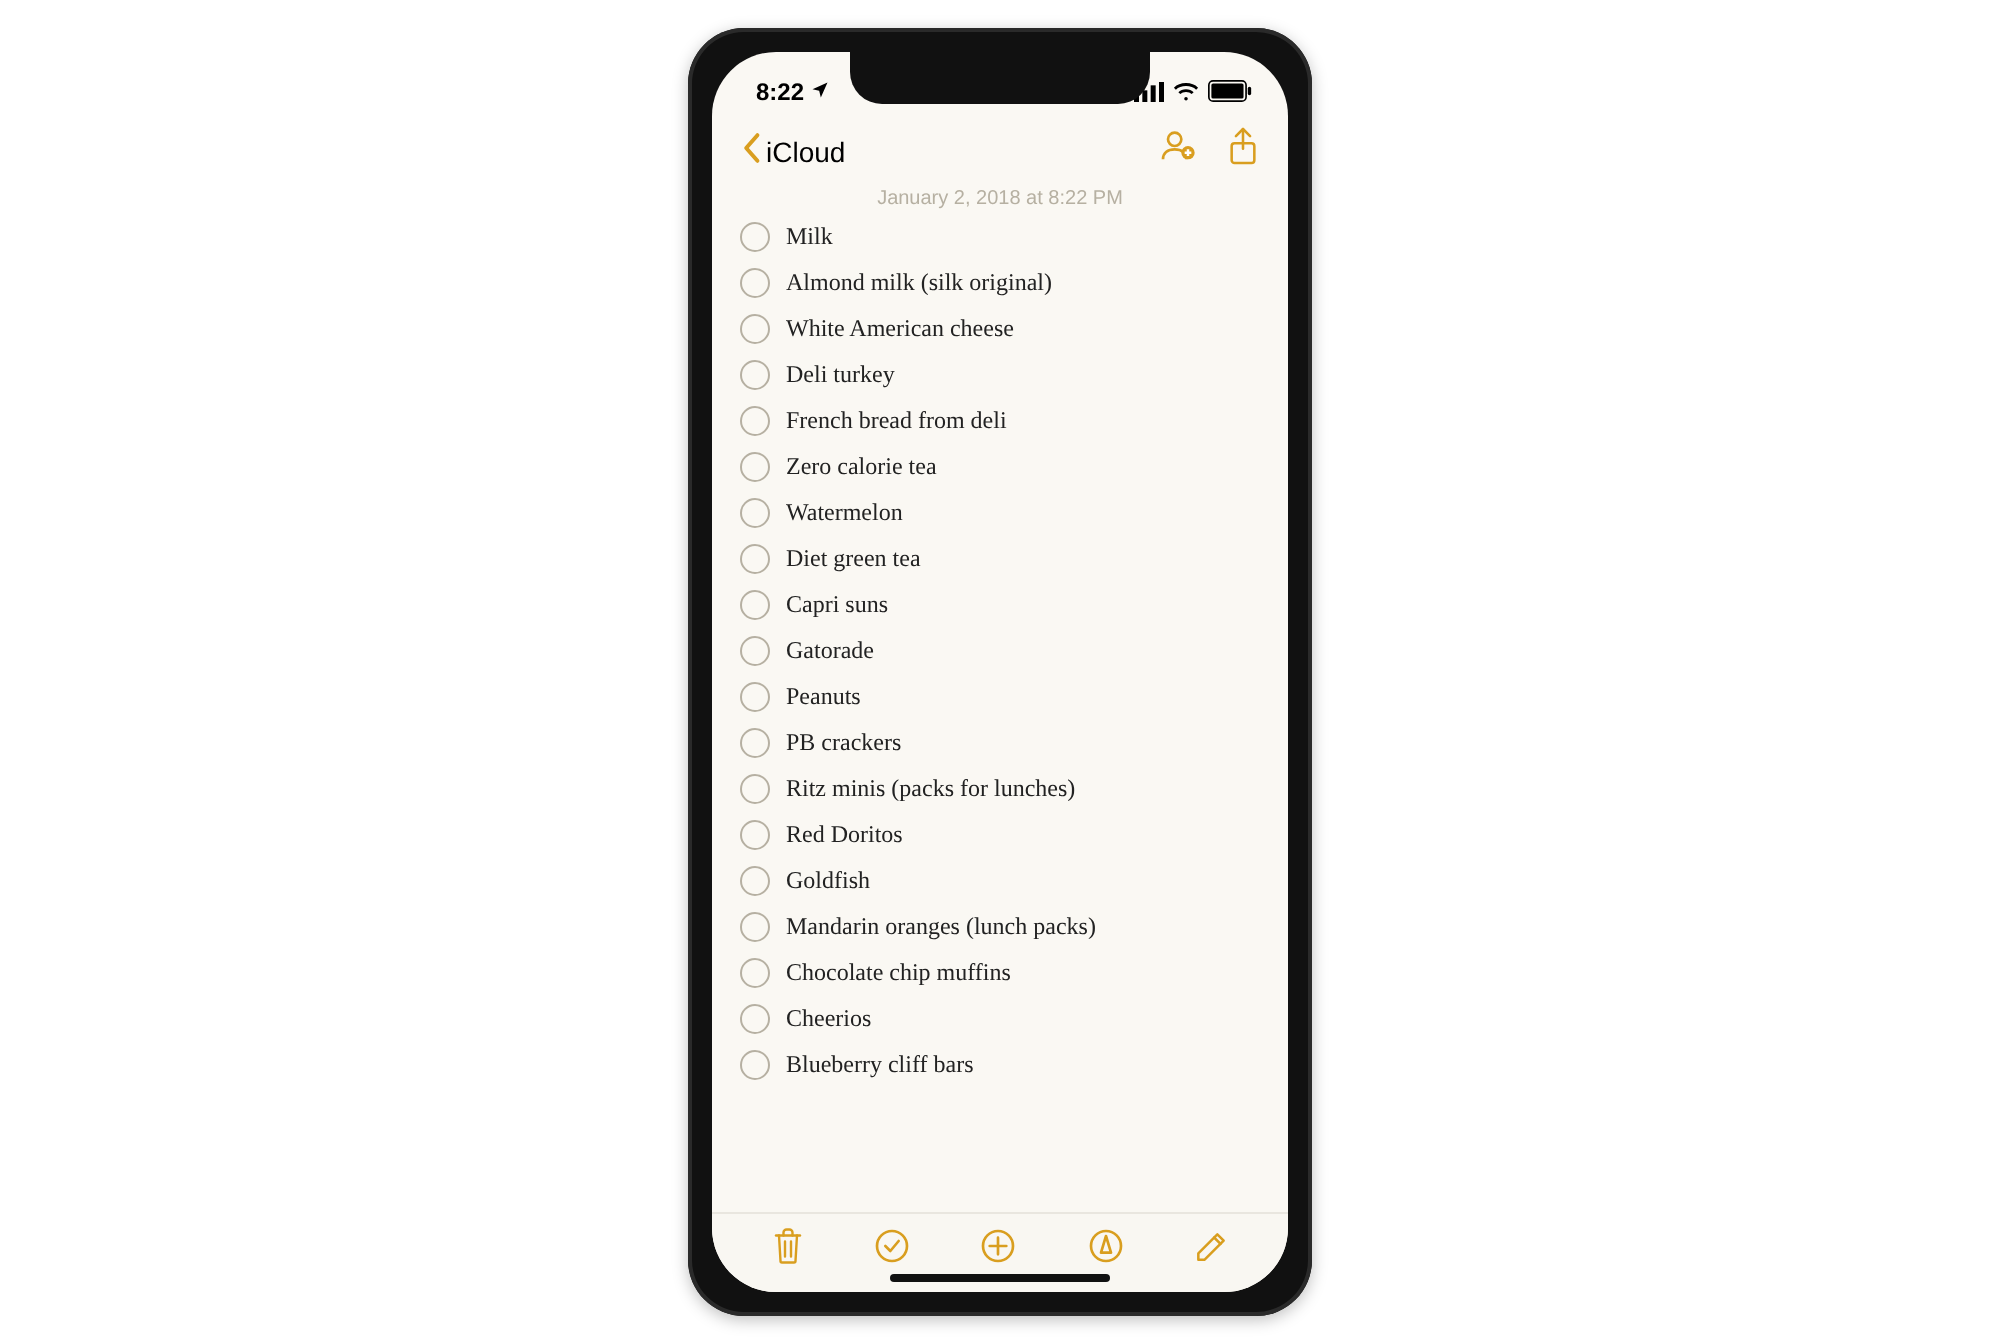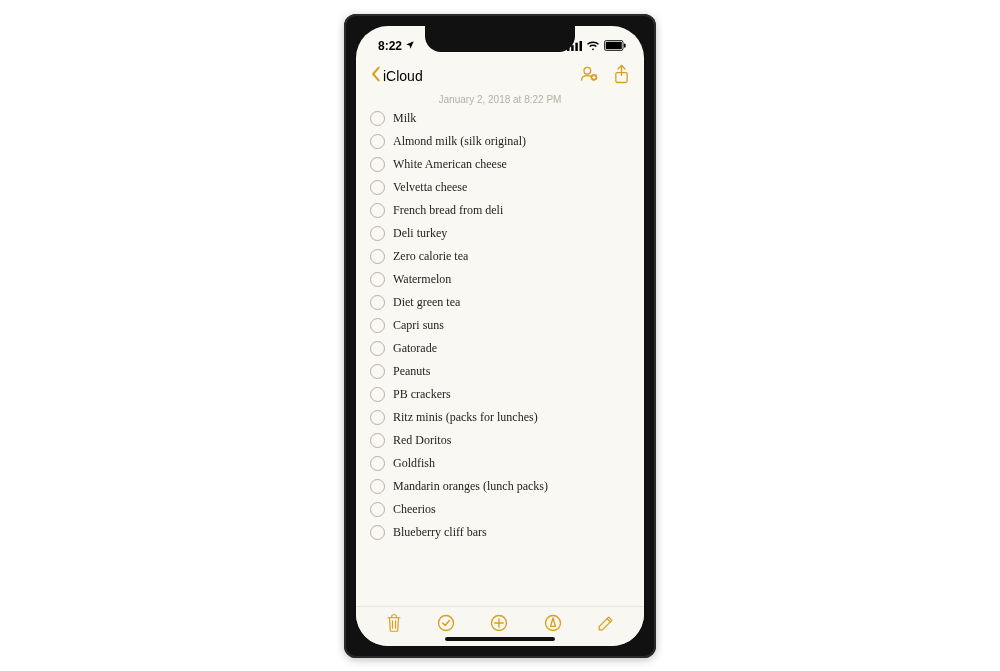--- a/index.html
+++ b/index.html
@@ -10,21 +10,21 @@
     background: #ffffff;
     display: flex;
     align-items: center;
     justify-content: center;
     font-family: -apple-system, "Helvetica Neue", Helvetica, Arial, sans-serif;
   }
   .phone {
     width: 312px;
     height: 644px;
     background: #111;
-    border-radius: 12px;
+    border-radius: 28px;
     padding: 12px;
     box-shadow: 0 2px 8px rgba(0,0,0,0.25), inset 0 0 0 2px #2a2a2a;
     position: relative;
   }
   .screen {
     width: 100%;
     height: 100%;
     background: #faf8f3;
     border-radius: 32px;
     overflow: hidden;
@@ -194,32 +194,28 @@
         <div class="check-row">
           <span class="check-circle"></span>
           <span>Almond milk (silk original)</span>
         </div>
         <div class="check-row">
           <span class="check-circle"></span>
           <span>White American cheese</span>
         </div>
         <div class="check-row">
           <span class="check-circle"></span>
-          <span>Velvetta cheese</span>
+          <span>Deli turkey</span>
         </div>
         <div class="check-row">
           <span class="check-circle"></span>
           <span>French bread from deli</span>
         </div>
         <div class="check-row">
           <span class="check-circle"></span>
-          <span>Deli turkey</span>
-        </div>
-        <div class="check-row">
-          <span class="check-circle"></span>
           <span>Zero calorie tea</span>
         </div>
         <div class="check-row">
           <span class="check-circle"></span>
           <span>Watermelon</span>
         </div>
         <div class="check-row">
           <span class="check-circle"></span>
           <span>Diet green tea</span>
         </div>
@@ -247,20 +243,24 @@
           <span class="check-circle"></span>
           <span>Red Doritos</span>
         </div>
         <div class="check-row">
           <span class="check-circle"></span>
           <span>Goldfish</span>
         </div>
         <div class="check-row">
           <span class="check-circle"></span>
           <span>Mandarin oranges (lunch packs)</span>
+        </div>
+        <div class="check-row">
+          <span class="check-circle"></span>
+          <span>Chocolate chip muffins</span>
         </div>
         <div class="check-row">
           <span class="check-circle"></span>
           <span>Cheerios</span>
         </div>
         <div class="check-row">
           <span class="check-circle"></span>
           <span>Blueberry cliff bars</span>
         </div>
       </div>

